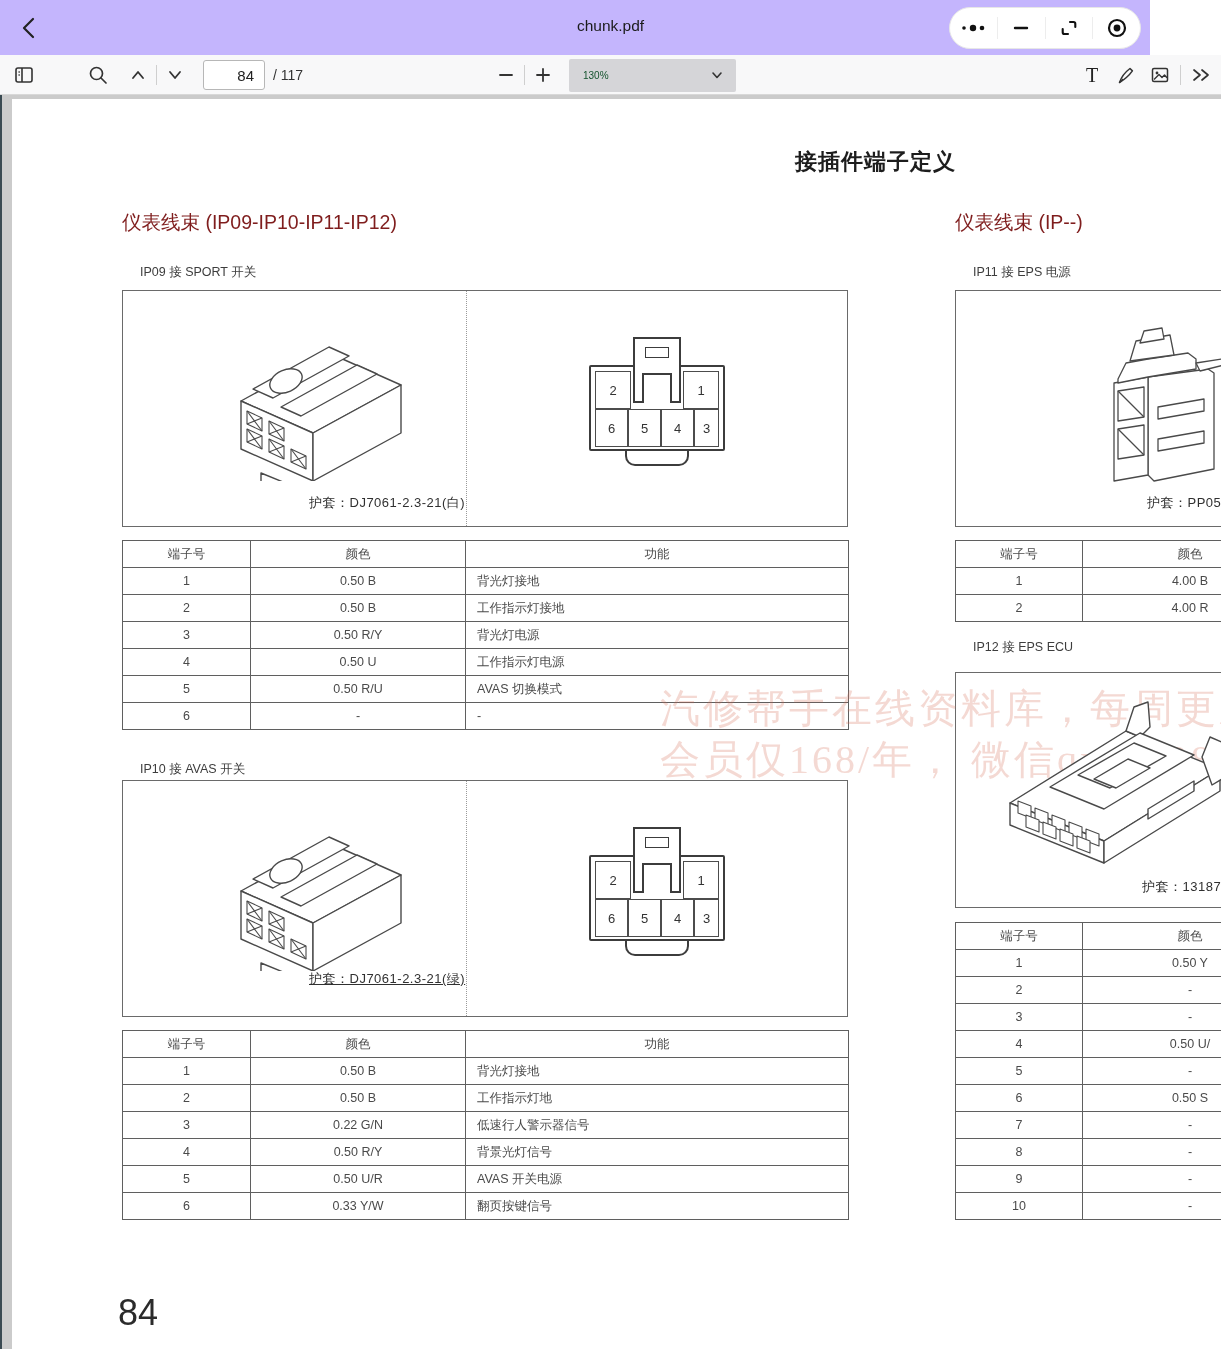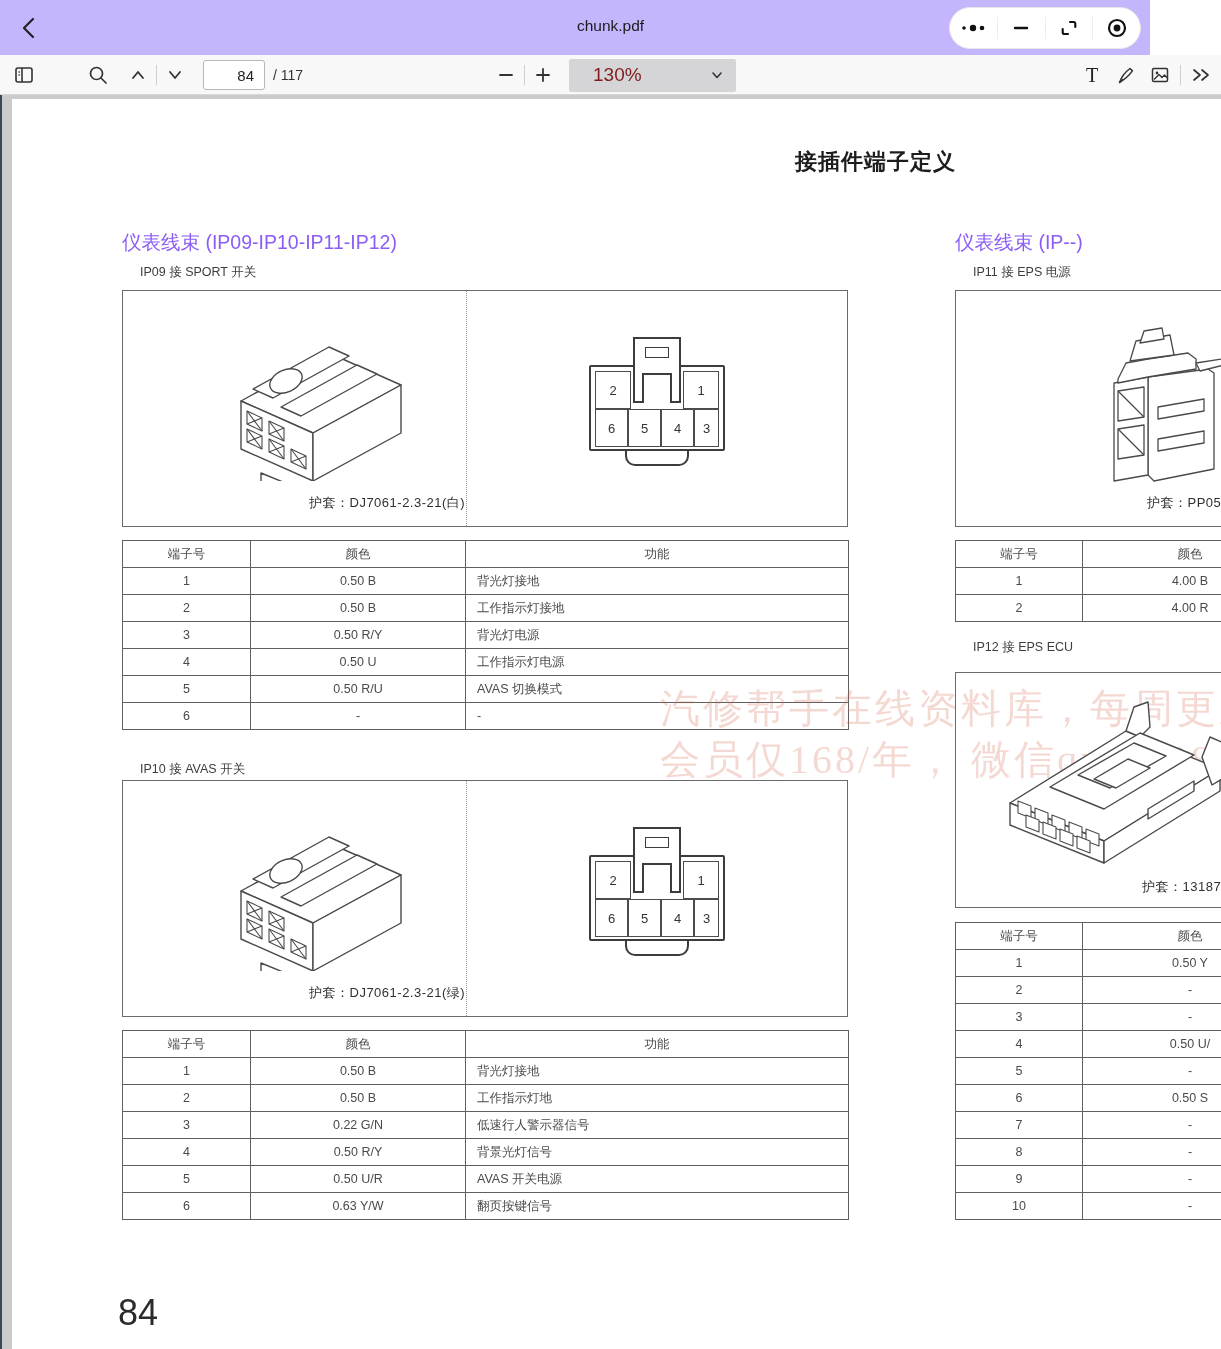--- a/index.html
+++ b/index.html
@@ -23,32 +23,32 @@
   .tb-center { position:absolute; left:494px; top:0; height:40px; display:flex; align-items:center; }
   .tb-right { position:absolute; right:8px; top:0; height:40px; display:flex; align-items:center; }
   .tb-btn { display:flex; align-items:center; justify-content:center; width:24px; height:24px; cursor:pointer; }
   .tb-sep { width:1px; height:20px; background:#cfcfcf; margin:0 6px; }
   .page-input { width:62px; height:30px; border:1px solid #b7b7b7; border-radius:3px; background:#fff;
     text-align:right; padding-right:10px; font-size:15px; color:#222; margin-left:16px;
     font-family:"Liberation Sans", sans-serif; }
   .page-total { font-size:14px; color:#333; margin-left:8px; }
   .zoom-select { width:167px; height:33px; background:#d5d5d8; border-radius:2px; margin-left:14px;
     display:flex; align-items:center; cursor:pointer; }
-  .zoom-select .zs-label { font-size:19px; color:#7f1d1d; margin-left:24px; flex:1; }
+  .zoom-select .zs-label { font-size:10px; color:#14532d; margin-left:14px; flex:1; }
   .zoom-select svg { margin-right:12px; }
   .text-tool { font-family:"Liberation Serif", serif; font-size:20px; color:#222; }
 
   
   .content { position:absolute; left:0; top:95px; width:1221px; height:1254px; background:#cbcbcb; }
   .edge-dark { position:absolute; left:0; top:0; width:2px; height:1254px; background:#3a4a52; }
   .pdf-page { position:absolute; left:12px; top:4px; width:1209px; height:1250px; background:#fff; overflow:hidden; }
 
   .main-title { position:absolute; left:783px; top:48px; font-size:22px; color:#1d1d1d;
     font-weight:600; letter-spacing:1px; }
-  .section-header { position:absolute; font-size:19.5px; color:#8b5cf6; white-space:nowrap;margin-top:20px; }
+  .section-header { position:absolute; font-size:19.5px; color:#7f1d1d; white-space:nowrap; }
   .conn-label { position:absolute; font-size:12.5px; color:#3d3d3d; white-space:nowrap;margin-left:18px; }
   .conn-box { position:absolute; border:1px solid #6a6a6a; background:transparent; }
   .dash-divider { position:absolute; top:0; bottom:0; width:0; border-left:1px dotted #9a9a9a; }
   .caption { position:absolute; font-size:13px; color:#303030; white-space:nowrap; letter-spacing:0.5px; }
   .lineart { position:absolute; z-index:60; }
 
   
   .pin-diagram { position:absolute; width:140px; height:140px; }
   .pd-body { position:absolute; left:0; top:28px; width:136px; height:86px; border:2px solid #3c3c3c;
     background:#fff; border-radius:2px; z-index:1; }
@@ -343,21 +343,21 @@
         <div class="pd-prong" style="left:44px;"></div>
         <div class="pd-prong" style="left:81px;"></div>
         <div class="pd-pin" style="left:6px; top:34px; width:36px; height:38px;">2</div>
         <div class="pd-pin" style="left:94px; top:34px; width:36px; height:38px;">1</div>
         <div class="pd-pin" style="left:6px; top:72px; width:33px; height:38px;">6</div>
         <div class="pd-pin" style="left:39px; top:72px; width:33px; height:38px;">5</div>
         <div class="pd-pin" style="left:72px; top:72px; width:33px; height:38px;">4</div>
         <div class="pd-pin" style="left:105px; top:72px; width:25px; height:38px;">3</div>
         <div class="pd-tab"></div>
       </div>
-      <div class="caption" style="left:186px; top:203px;">护套：DJ7061-2.3-21(绿)</div>
+      <div class="caption" style="left:186px; top:189px;text-decoration:underline;">护套：DJ7061-2.3-21(绿)</div>
     </div>
 
     <table class="def-table left-table" style="left:110px; top:931px;">
         <tbody>
           <tr>
             <th>端子号</th>
             <th>颜色</th>
             <th>功能</th>
           </tr>
           <tr>
@@ -380,21 +380,21 @@
             <td>0.50 R/Y</td>
             <td>背景光灯信号</td>
           </tr>
           <tr>
             <td>5</td>
             <td>0.50 U/R</td>
             <td>AVAS 开关电源</td>
           </tr>
           <tr>
             <td>6</td>
-            <td>0.63 Y/W</td>
+            <td>0.33 Y/W</td>
             <td>翻页按键信号</td>
           </tr>
         </tbody>
       </table>
 
     <div class="section-header" style="left:943px; top:110px;">仪表线束 (IP--)</div>
 
     <div class="conn-label" style="left:943px; top:165px;">IP11 接 EPS 电源</div>
 
     <div class="conn-box" style="left:943px; top:191px; width:350px; height:237px;">

